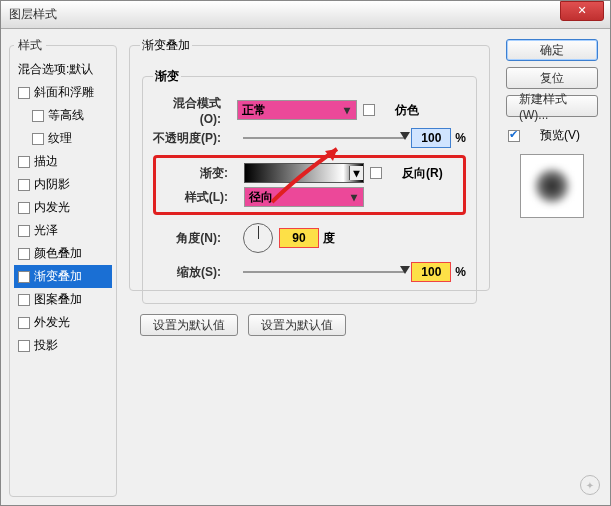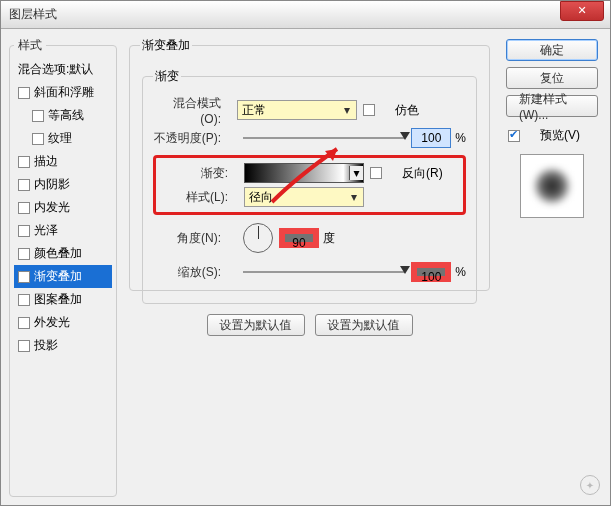--- a/index.html
+++ b/index.html
@@ -14,38 +14,38 @@
 .fieldset legend { padding: 0 4px; color: #333; }
 .style-list { list-style: none; margin: 0; padding: 0; }
 .style-list li { padding: 3px 4px; display: flex; align-items: center; gap: 4px; cursor: default; }
 .style-list li.selected { background: #1a6fd4; color: #fff; }
 .style-list li.indent { padding-left: 18px; }
 .chk { width: 12px; height: 12px; border: 1px solid #888; background: #fff; display: inline-block; position: relative; }
 .chk.checked::after { content: "✔"; position: absolute; top: -3px; left: 0; font-size: 11px; color: #1a6fd4; }
 .style-list li.selected .chk.checked::after { color: #fff; }
 .center-panel { flex: 1; position: relative; }
 .main-fieldset { border: 1px solid #ccc; border-radius: 4px; padding: 10px 10px 10px 10px; height: 254px; }
-.inner-fieldset { border: 1px solid #ccc; border-radius: 4px; padding: 8px 10px 14px 10px; margin-top: 4px; }
+.inner-fieldset { border: 1px solid #ccc; border-radius: 4px; padding: 8px 10px 14px 10px; margin-top: 4px; font-weight: bold; }
 .row { display: flex; align-items: center; margin: 6px 0; height: 22px; }
 .row .label { width: 84px; text-align: right; padding-right: 16px; color: #333; }
-.select { height: 20px; border: 1px solid #999; background: #fef9c3; display: flex; align-items: center; justify-content: space-between; padding: 0 2px 0 4px; }
+.select { height: 20px; border: 1px solid #999; background: #ec4899; display: flex; align-items: center; justify-content: space-between; padding: 0 2px 0 4px; }
 .select .arrow { width: 14px; text-align: center; color: #333; }
 .slider-track { flex: 1; height: 6px; position: relative; margin: 0 6px; }
 .slider-track::before { content: ""; position: absolute; top: 2px; left: 0; right: 0; height: 2px; background: #999; }
 .slider-thumb { position: absolute; top: -3px; width: 0; height: 0; border-left: 5px solid transparent; border-right: 5px solid transparent; border-top: 8px solid #333; }
-.num-input { width: 40px; height: 20px; border: 6px solid #ef4444; background: #737373; text-align: center; line-height: 18px; }
+.num-input { width: 40px; height: 20px; border: 1px solid #ef4444; background: #fde047; text-align: center; line-height: 18px; }
 .num-input.highlight { background: #d0e4ff; border: 1px solid #4080d0; }
 .unit { margin-left: 4px; }
 .gradient-bar { height: 20px; background: linear-gradient(90deg, #000, #333, #666, #999, #ccc, #fff, #000); border: 1px solid #555; display: flex; align-items: center; justify-content: flex-end; }
 .gradient-bar .arrow { width: 14px; background: #eee; border-left: 1px solid #555; text-align: center; }
 .redbox { border: 3px solid #e02020; border-radius: 4px; padding: 2px 4px; }
 .chk-inline { display: flex; align-items: center; gap: 20px; margin-left: 6px; }
 .angle-dial { width: 30px; height: 30px; border: 1px solid #666; border-radius: 50%; position: relative; margin: 0 6px; }
 .angle-dial::after { content: ""; position: absolute; width: 1px; height: 13px; background: #333; top: 2px; left: 14px; }
-.bottom-btns { display: flex; justify-content: center; gap: 10px; margin-top: 10px; }
+.bottom-btns { display: flex; gap: 10px; margin-top: 10px; }
 .btn { height: 22px; padding: 0 12px; border: 1px solid #888; border-radius: 3px; background: linear-gradient(#fdfdfd, #e8e8e8); display: inline-flex; align-items: center; justify-content: center; color: #333; }
 .right-panel { width: 100px; display: flex; flex-direction: column; gap: 6px; align-items: center; padding-top: 2px; }
 .right-panel .btn { width: 92px; }
 .btn.primary { border: 1px solid #3c7fd0; box-shadow: 0 0 0 1px #a8d0ff inset; }
 .preview-box { width: 64px; height: 64px; border: 1px solid #999; background: #fff; display: flex; align-items: center; justify-content: center; margin-top: 4px; }
 .preview-blob { width: 40px; height: 40px; background: radial-gradient(circle, #222 0%, #666 40%, #fff 70%); filter: blur(3px); }
 .arrow-annot { position: absolute; top: 100px; left: 140px; width: 90px; height: 70px; pointer-events: none; }
 .arrow-annot svg { width: 100%; height: 100%; }
 .wm { position: absolute; right: 10px; bottom: 10px; display: flex; align-items: center; gap: 6px; color: #bbb; font-size: 12px; }
 .wm-circle { width: 20px; height: 20px; border: 1.5px solid #bbb; border-radius: 50%; display: flex; align-items: center; justify-content: center; font-size: 10px; }

